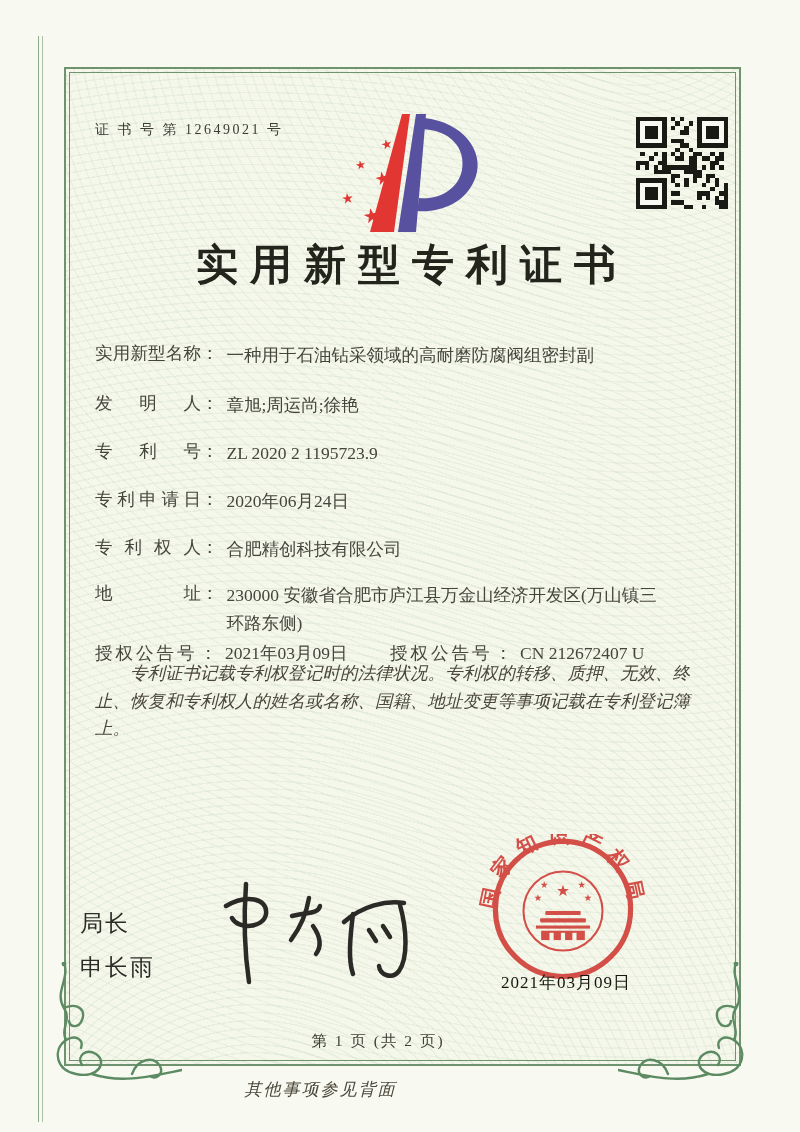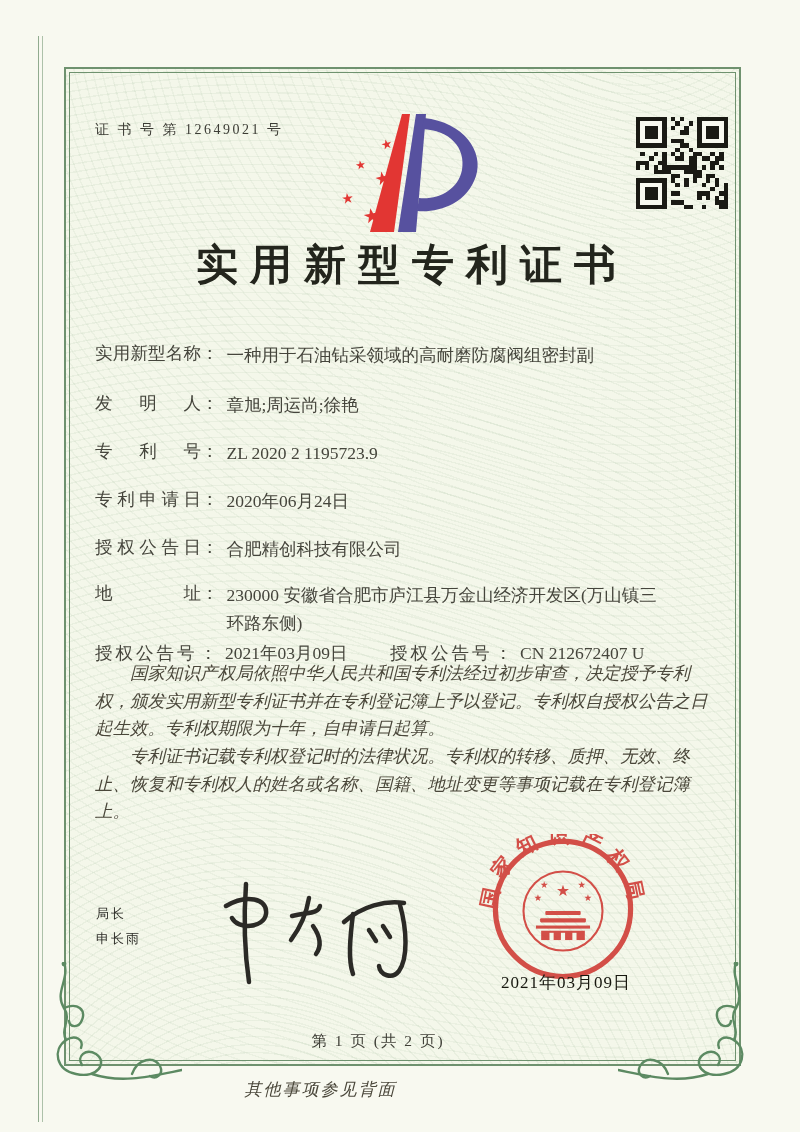--- a/index.html
+++ b/index.html
@@ -48,22 +48,22 @@
   .grant2{position:absolute;left:295px;top:0;white-space:nowrap;}
   .glabel{letter-spacing:3px;margin-right:2px;}
 
   .paras{
     position:absolute;left:95px;top:660px;width:620px;
     font-size:17.5px;line-height:1.58;color:#4a473a;
     font-style:italic;font-family:"DejaVu Serif","Liberation Serif",serif;
   }
   .paras p{margin:0;text-indent:2em;}
 
-  .signer{position:absolute;left:96px;top:902px;font-family:"Liberation Sans","DejaVu Sans",sans-serif;
-    font-size:13px;color:#2d2d28;line-height:1.9;letter-spacing:2px;}
+  .signer{position:absolute;left:80px;top:902px;font-family:"Liberation Sans","DejaVu Sans",sans-serif;
+    font-size:23px;color:#2d2d28;line-height:1.9;letter-spacing:2px;}
   .signature{position:absolute;left:212px;top:870px;width:218px;height:120px;}
 
   .seal{position:absolute;left:474px;top:834px;width:178px;height:156px;}
   .seal-date{position:absolute;left:486px;top:971px;width:160px;text-align:center;
     font-size:17px;color:#17170f;letter-spacing:1px;}
 
   .page-ind{position:absolute;left:0;top:1031px;width:756px;text-align:center;font-size:15.5px;color:#3f3f37;letter-spacing:2px;}
   .back-note{position:absolute;left:0;top:1078px;width:641px;text-align:center;
     font-size:17px;color:#4a473a;font-style:italic;letter-spacing:2px;
     font-family:"DejaVu Serif","Liberation Serif",serif;}
@@ -243,35 +243,34 @@
     <div class="frow r-inv">
       <span class="flabel">发明人</span><span class="colon">：</span><span class="fvalue">章旭;周运尚;徐艳</span>
     </div>
     <div class="frow r-no">
       <span class="flabel">专利号</span><span class="colon">：</span><span class="fvalue">ZL 2020 2 1195723.9</span>
     </div>
     <div class="frow r-app">
       <span class="flabel">专利申请日</span><span class="colon">：</span><span class="fvalue">2020年06月24日</span>
     </div>
     <div class="frow r-own">
-      <span class="flabel">授权公告日</span><span class="colon">：</span><span class="fvalue">合肥精创科技有限公司</span>
+      <span class="flabel">专利权人</span><span class="colon">：</span><span class="fvalue">合肥精创科技有限公司</span>
     </div>
     <div class="frow r-addr">
       <span class="flabel">地址</span><span class="colon">：</span><span class="fvalue">230000 安徽省合肥市庐江县万金山经济开发区(万山镇三环路东侧)</span>
     </div>
     <div class="frow r-grant">
       <span class="glabel">授权公告号</span><span class="colon">：</span><span>2021年03月09日</span>
       <span class="grant2">
         <span class="glabel">授权公告号</span><span class="colon">：</span><span>CN 212672407 U</span>
       </span>
     </div>
   </div>
 
   <div class="paras">
-    <p>国家知识产权局依照中华人民共和国专利法经过初步审查，决定授予专利权，颁发实用新型专利证书并在专利登记簿上予以登记。专利权自授权公告之日起生效。专利权期限为十年，自申请日起算。</p>
     <p>专利证书记载专利权登记时的法律状况。专利权的转移、质押、无效、终止、恢复和专利权人的姓名或名称、国籍、地址变更等事项记载在专利登记簿上。</p>
   </div>
 
   <div class="signer">
     <div>局长</div>
     <div>申长雨</div>
   </div>
 
   <svg class="signature" viewBox="0 0 218 120">
     <g stroke="#2b2a26" fill="none" stroke-width="4.5" stroke-linecap="round" stroke-linejoin="round">

